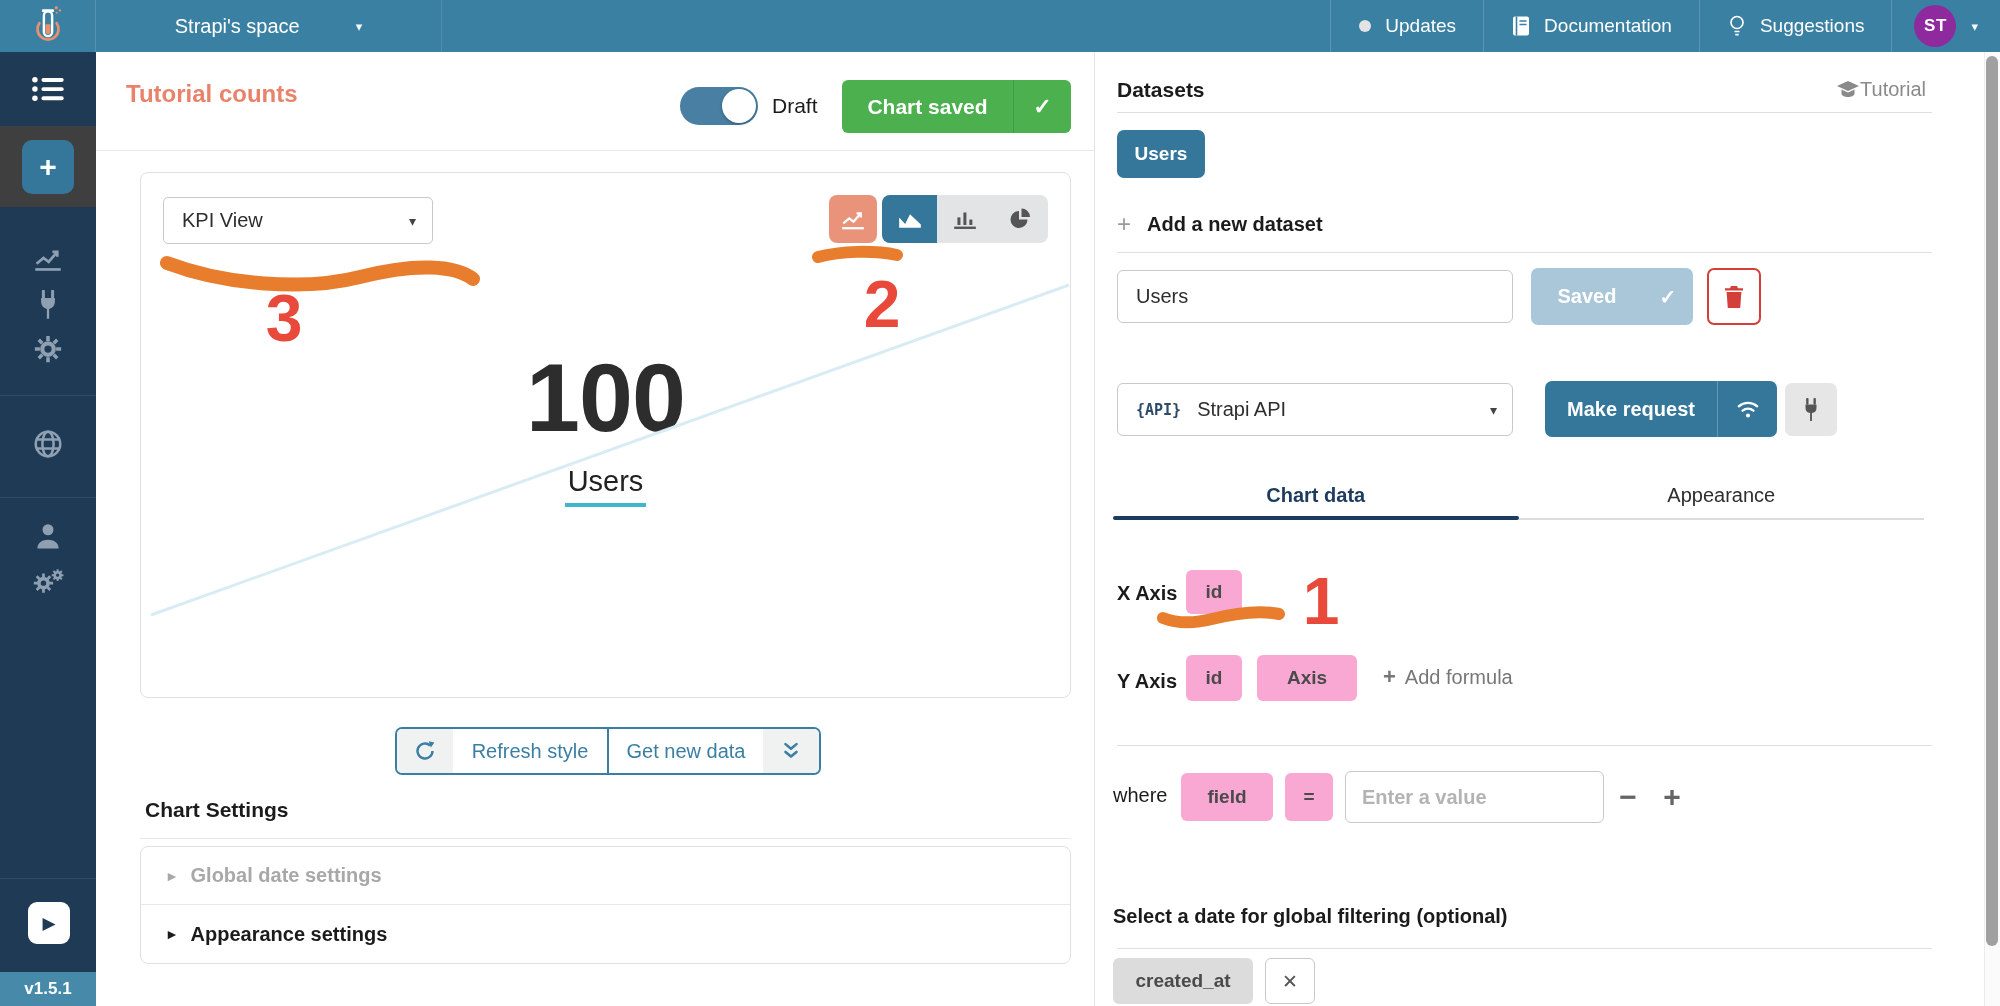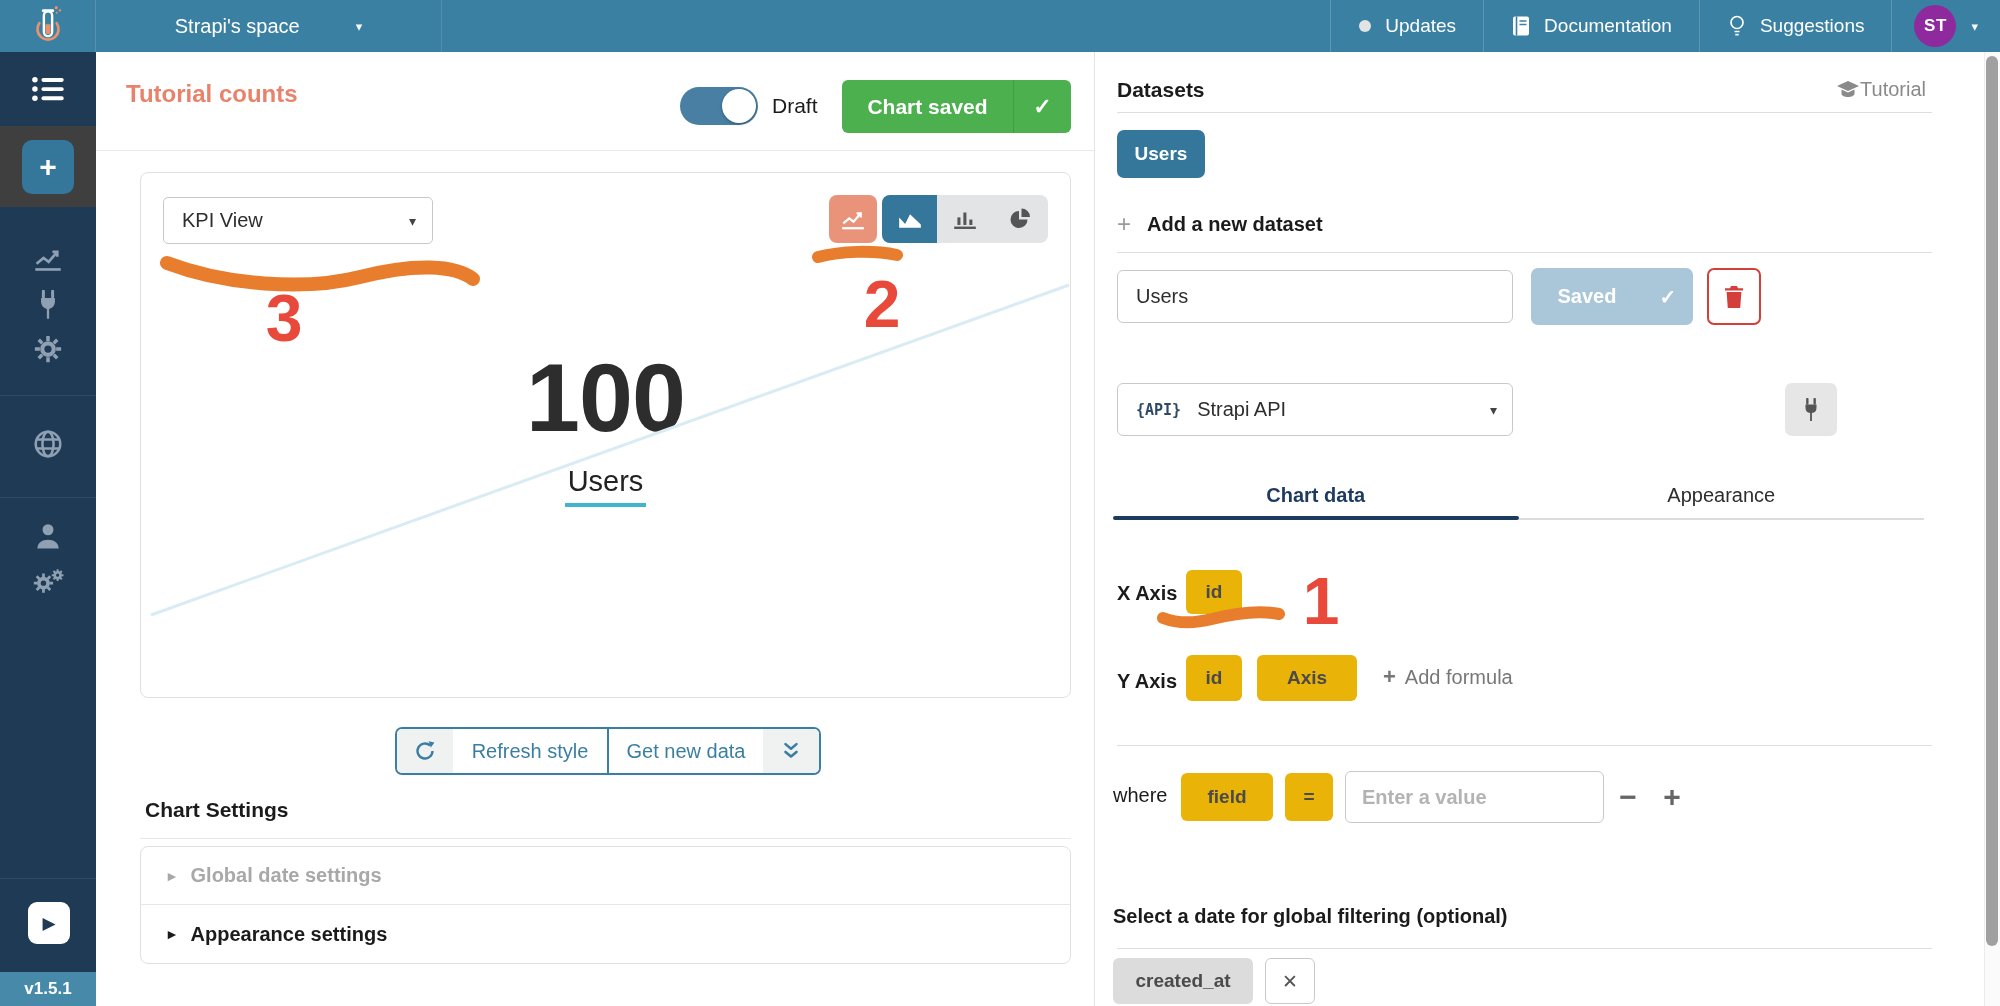--- a/index.html
+++ b/index.html
@@ -90,21 +90,21 @@
   .plug-btn { position:absolute; left:689px; top:331px; width:52px; height:53px; background:#e6e6e6; border-radius:7px; display:flex; align-items:center; justify-content:center; cursor:pointer; }
 
   .tabs { position:absolute; left:17px; right:76px; top:432px; height:32px; display:flex; }
   .tab { flex:1; text-align:center; font-size:20px; cursor:pointer; }
   .tab.active { font-weight:bold; color:#1d3a5f; }
   .tab.inactive { color:#2e2e2e; }
   .tab-bar-active { position:absolute; left:17px; top:464px; width:406px; height:4px; background:#1d3a5f; border-radius:2px; }
   .tab-bar-rest { position:absolute; left:423px; right:76px; top:466px; height:2px; background:#dcdcdc; }
 
   .axis-label { position:absolute; font-size:20px; font-weight:bold; color:#1b1b1b; }
-  .chip { background:#eab308; border-radius:6px; font-weight:bold; color:#4a4a4a; font-size:19px; display:flex; align-items:center; justify-content:center; cursor:pointer; position:absolute; }
+  .chip { background:#f9a8d4; border-radius:6px; font-weight:bold; color:#4a4a4a; font-size:19px; display:flex; align-items:center; justify-content:center; cursor:pointer; position:absolute; }
   .add-formula { position:absolute; left:287px; top:612px; display:flex; align-items:center; gap:9px; color:#777; cursor:pointer; }
   .add-formula .plus { font-size:22px; font-weight:bold; }
   .add-formula .lbl { font-size:20px; }
 
   .where-label { position:absolute; left:17px; top:732px; font-size:20px; color:#1b1b1b; }
   .where-input { position:absolute; left:249px; top:719px; width:259px; height:52px; border:1px solid #c9c9c9; border-radius:6px; font-size:20px; padding:0 16px; color:#2e2e2e; font-family:"Liberation Sans", sans-serif;font-weight:bold; }
   .where-input::placeholder { color:#b3b3b3; }
   .mini-op { position:absolute; width:40px; height:40px; top:725px; display:flex; align-items:center; justify-content:center; font-size:30px; color:#666; cursor:pointer; font-weight:bold; }
 
   .date-heading { position:absolute; left:17px; top:853px; font-size:20px; font-weight:bold; color:#1b1b1b; }
@@ -408,20 +408,30 @@
           <path d="M3.6 7h14.8l-1.2 16H4.8z"></path>
         </svg>
       </span>
     </div>
 
     <div class="api-select">
       <span class="api-badge">{API}</span>
       <span class="as-label">Strapi API</span>
       <span class="select-caret">▾</span>
     </div>
+    <div class="request-btn">
+      <span class="rq-label">Make request</span>
+      <span class="rq-icon">
+        <svg width="26" height="24" viewBox="0 0 24 22" fill="none" stroke="#fff" stroke-width="2.2" stroke-linecap="round">
+          <path d="M3.5 8.5a13 13 0 0 1 17 0"></path>
+          <path d="M7 12.5a8 8 0 0 1 10 0"></path>
+          <circle cx="12" cy="17" r="1.9" fill="#fff" stroke="none"></circle>
+        </svg>
+      </span>
+    </div>
     <div class="plug-btn">
       <span>
         <svg width="22" height="24" viewBox="0 0 24 26" fill="#555">
           <path d="M8 1v5M16 1v5" stroke="#555" stroke-width="2.6" stroke-linecap="round"></path>
           <path d="M6 7h12v3.5a6 6 0 0 1-5 5.9V25h-2v-8.6a6 6 0 0 1-5-5.9z"></path>
         </svg>
       </span>
     </div>
 
     <div class="tabs">

